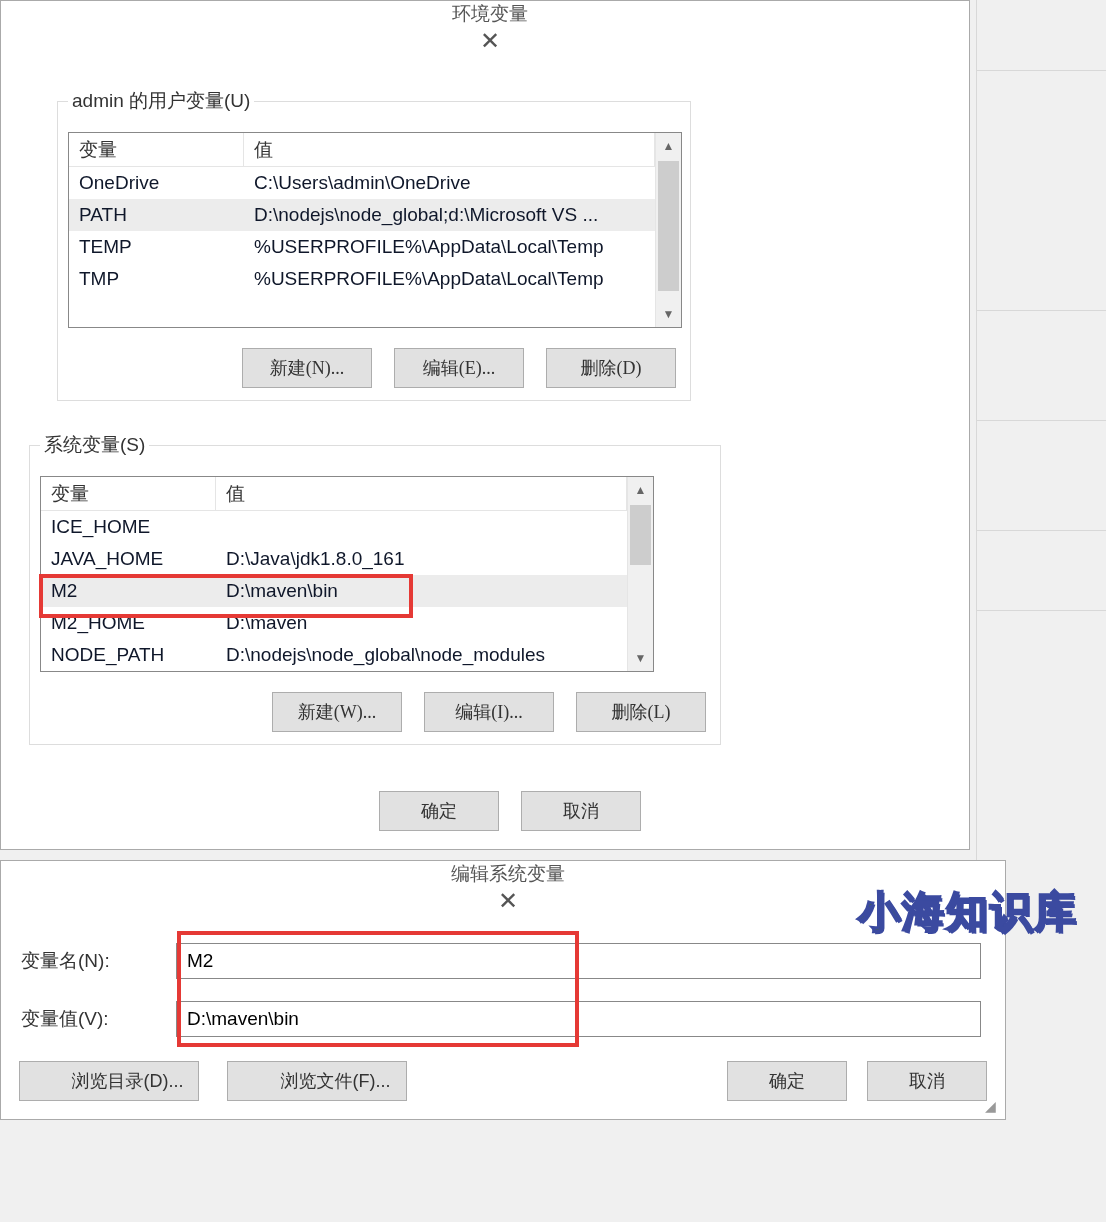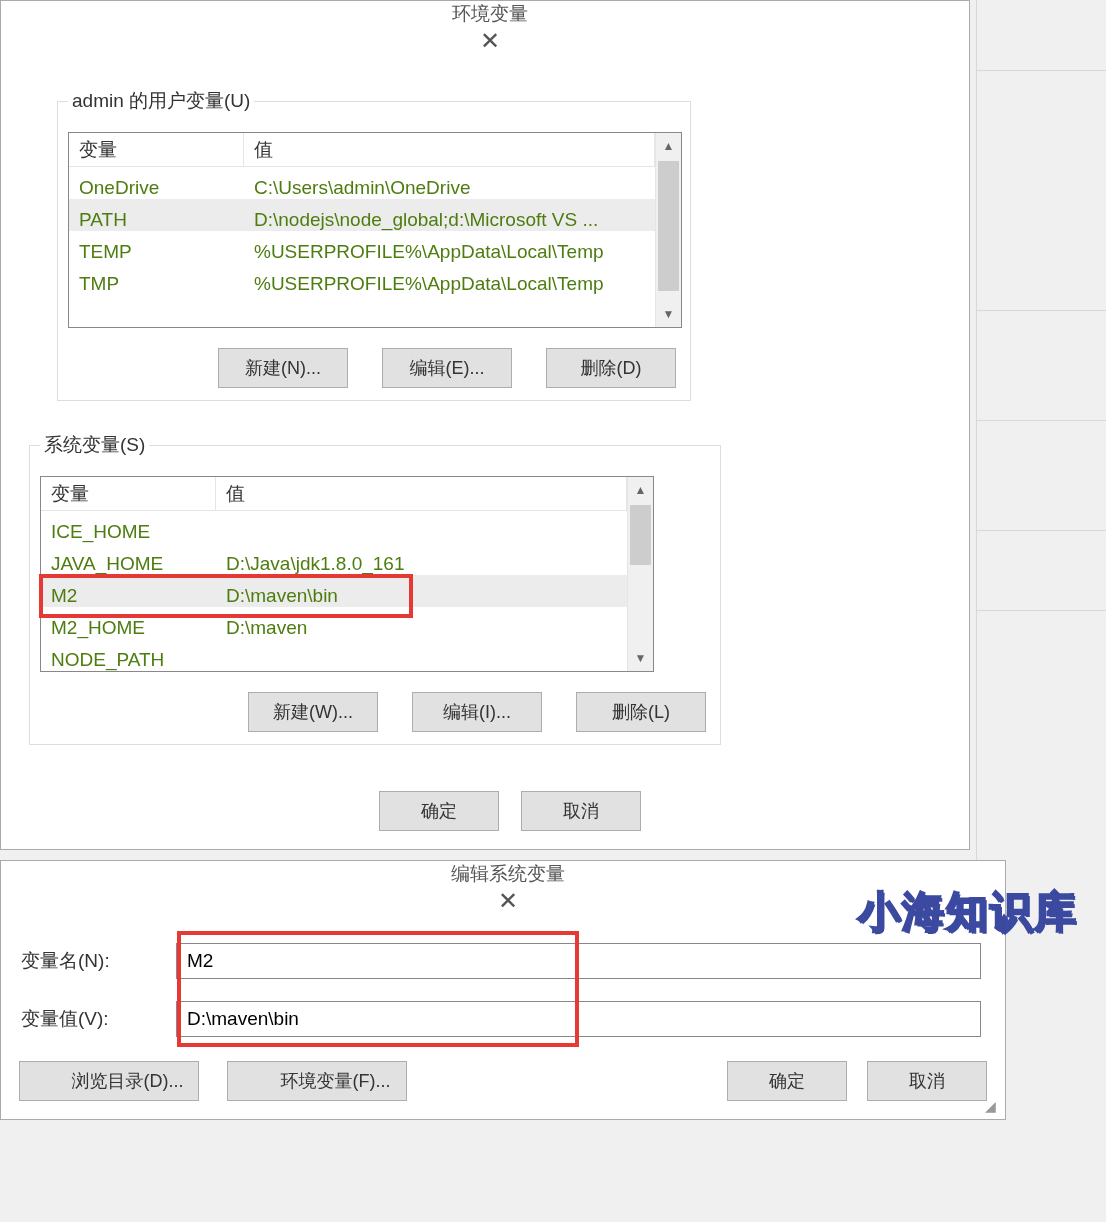--- a/index.html
+++ b/index.html
@@ -72,22 +72,22 @@
   .lv-header .col {
     padding-left: 10px;
     font-size: 19px;
     border-right: 1px solid #e5e5e5;
     height: 100%;
     display: flex; align-items: center;
   }
   .lv-row {
     display: flex;
     height: 32px;
-    align-items: flex-end;
-    color: #4d7c0f;
+    align-items: center;
+    color: #0f172a;
   }
   .lv-row.selected { background: #ececec; }
   .lv-row .col {
     padding-left: 10px;
     font-size: 19px;
     white-space: nowrap;
     overflow: hidden;
     text-overflow: ellipsis;
   }
   .col-name { width: 175px; }
@@ -126,21 +126,21 @@
     cursor: pointer;
   }
   
   #env-window { left: 0; top: 0; width: 970px; height: 850px; }
   #user-group { left: 28px; top: 100px; width: 634px; height: 300px; margin-left: 28px; }
   #user-list  { left: 10px; top: 30px; width: 614px; height: 196px; }
   #sys-group  { left: 28px; top: 444px; width: 692px; height: 300px; }
   #sys-list   { left: 10px; top: 30px; width: 614px; height: 196px; }
   .group-btnrow {
     position: absolute; bottom: 12px; right: 14px;
-    display: flex; gap: 34px;
+    display: flex; gap: 22px; font-family: Liberation Serif, serif;
   }
   .group-btnrow .btn { width: 130px; }
   .main-btnrow {
     position: absolute; top: 790px; right: 328px;
     display: flex; gap: 22px;
   }
   .main-btnrow .btn { width: 120px; }
   
   .red-highlight {
     position: absolute;
@@ -267,20 +267,21 @@
             <div class="lv-row selected">
               <div class="col col-name">M2</div>
               <div class="col col-val">D:\maven\bin</div>
             </div>
             <div class="lv-row">
               <div class="col col-name">M2_HOME</div>
               <div class="col col-val">D:\maven</div>
             </div>
             <div class="lv-row">
               <div class="col col-name">NODE_PATH</div>
+              <div class="col col-val">D:\nodejs\node_global\node_modules</div>
             </div>
           </div>
       </div>
       <div class="scrollbar">
         <div class="scroll-arrow">▲</div>
         <div class="scroll-thumb" style="top:28px; height:60px;"></div>
         <div class="scroll-arrow">▼</div>
       </div>
     </div>
     <div class="group-btnrow">
@@ -309,21 +310,21 @@
     <input class="text-input" value="M2" style="">
   </div>
   <div class="form-row" style="top:140px; left:0; right:24px;">
     <div class="form-label">变量值(V):</div>
     <input class="text-input" value="D:\maven\bin" style="">
   </div>
 
   <div id="edit-btns">
     <div class="left">
       <div class="btn wide">浏览目录(D)...</div>
-      <div class="btn wide">环境变量(F)...</div>
+      <div class="btn wide">浏览文件(F)...</div>
     </div>
     <div class="right">
       <div class="btn norm">确定</div>
       <div class="btn norm">取消</div>
     </div>
   </div>
 
   <div class="resize-grip">◢</div>
 
   <div class="red-highlight" style="left:176px; top:70px; width:402px; height:116px;"></div>

